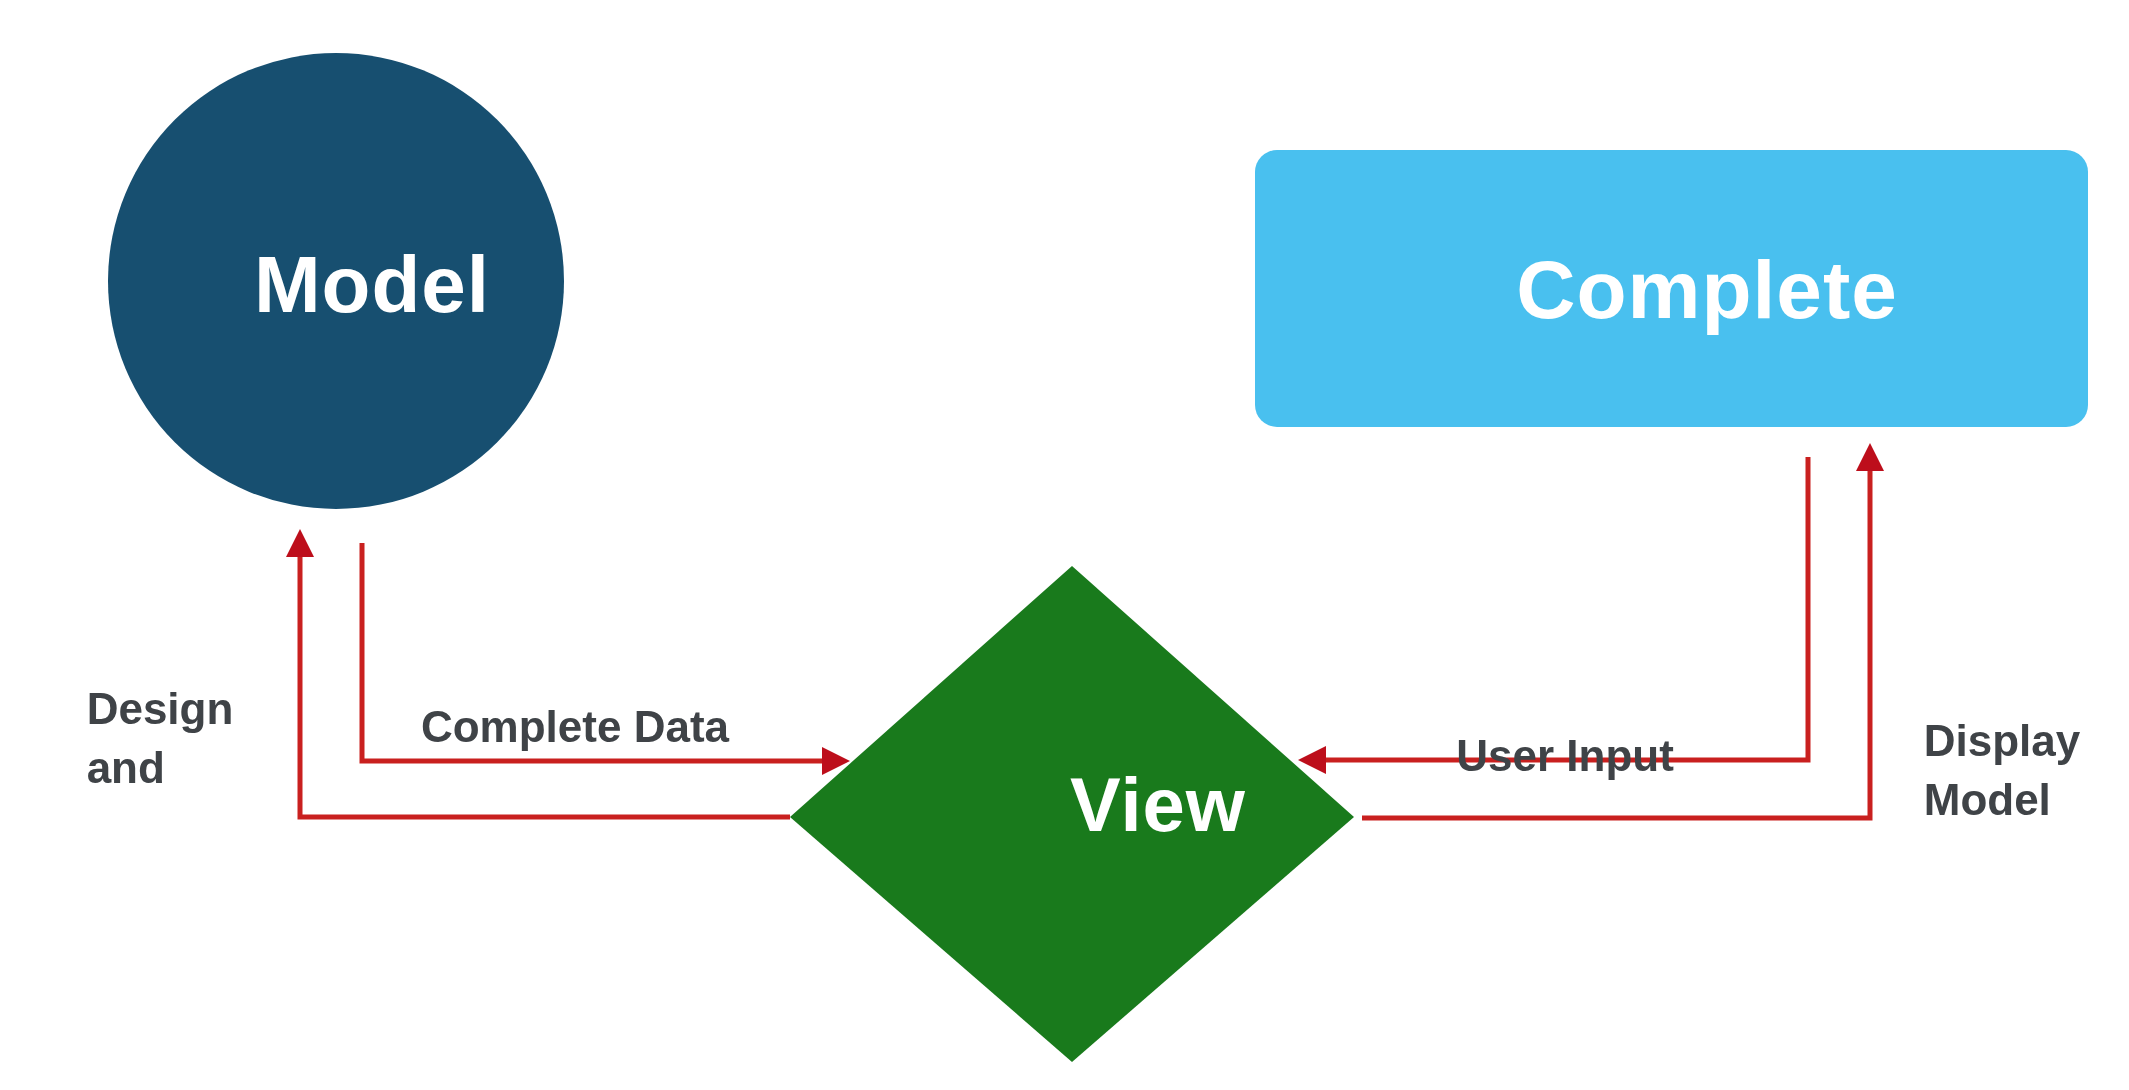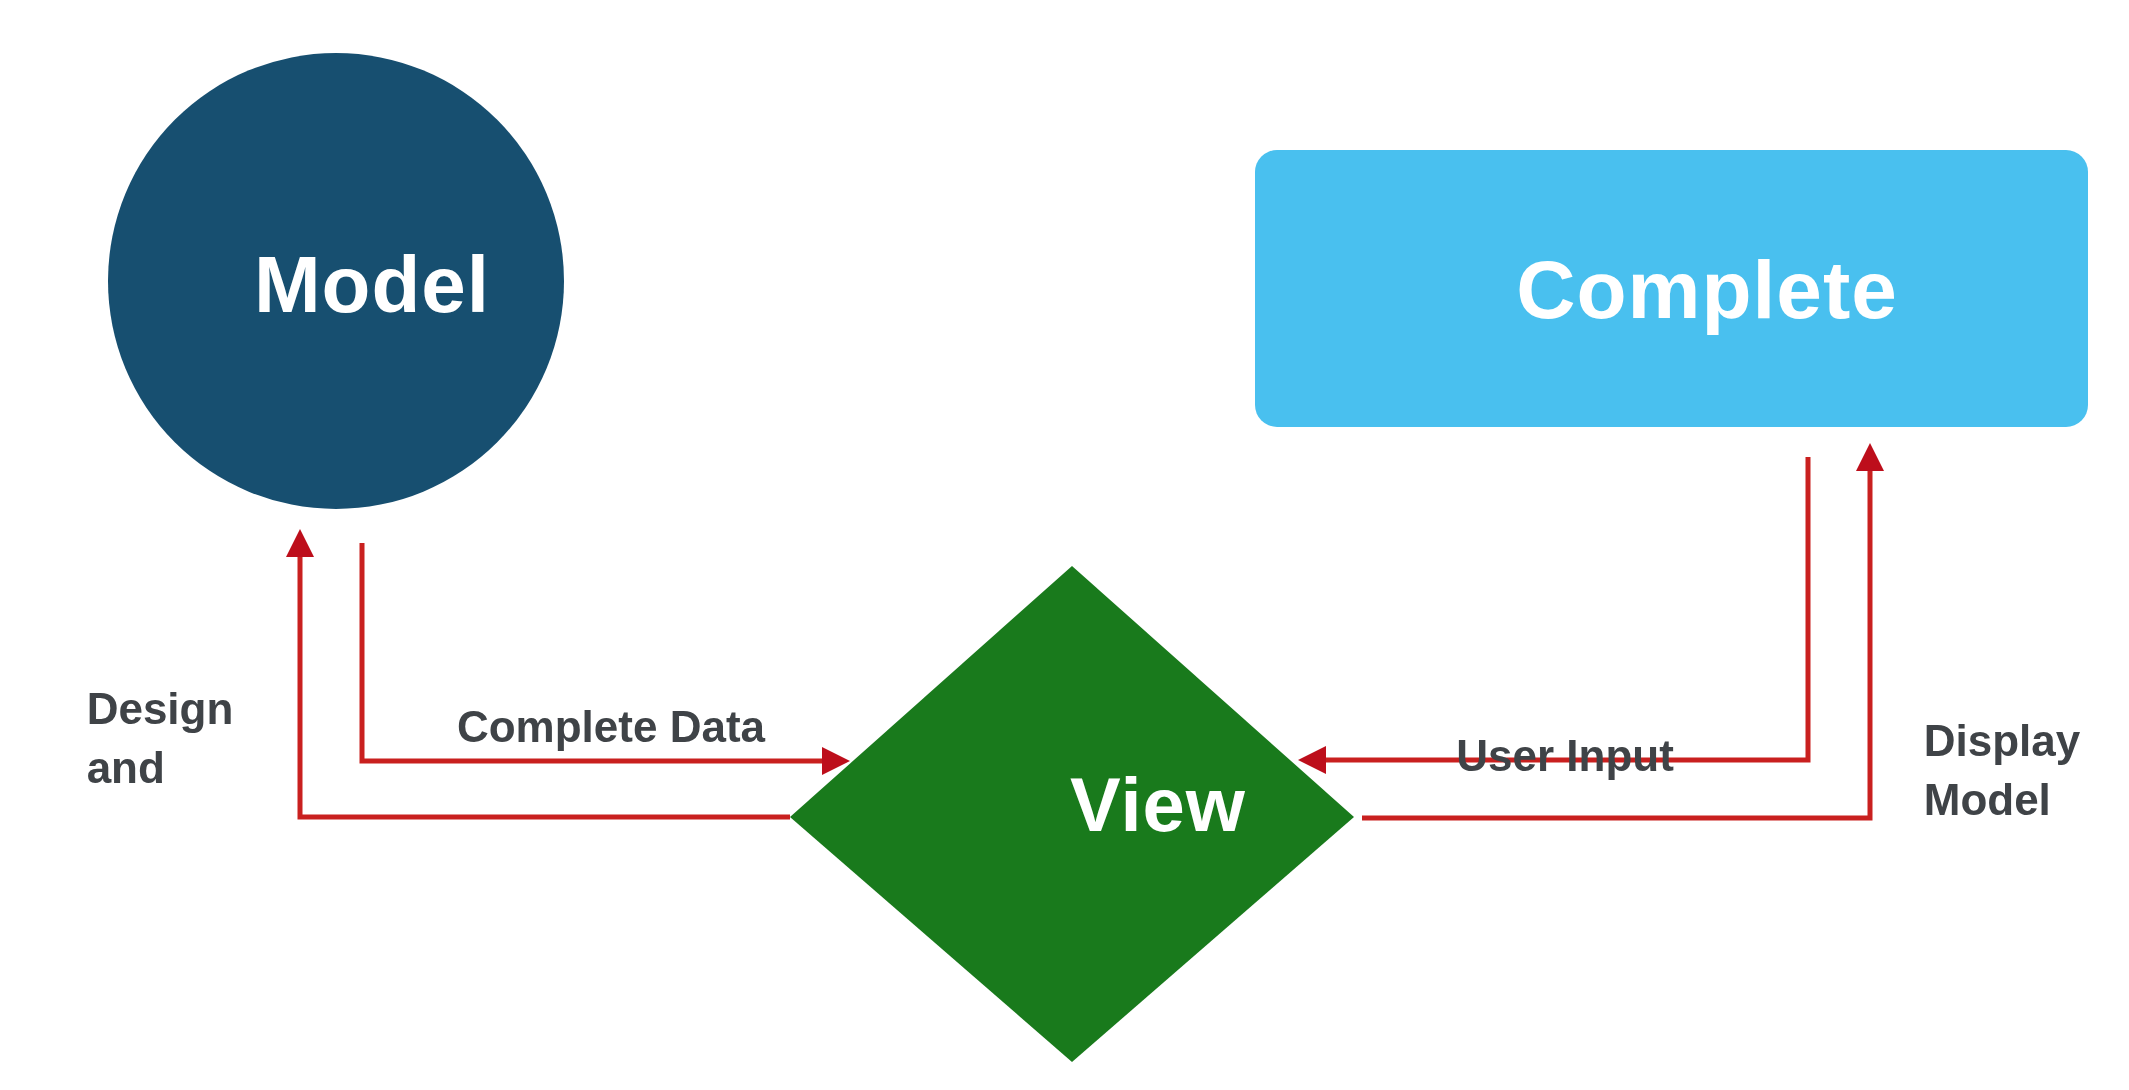--- a/index.html
+++ b/index.html
@@ -86,21 +86,21 @@
 
   <div class="node-label template" style="left:1671px; top:290px;">Complete</div>
 
   <div class="node-label view" style="left:1122px; top:804px;">View</div>
 
   <div class="edge-label" style="left:160px; top:738px;">
     <span>Design</span><br>
     <span>and</span><br>
   </div>
 
-  <div class="edge-label" style="left:575px; top:726px;margin-left:36px;">Complete Data</div>
+  <div class="edge-label" style="left:575px; top:726px;">Complete Data</div>
 
   <div class="edge-label" style="left:1565px; top:755px;">User Input</div>
 
   <div class="edge-label" style="left:2002px; top:770px;">
     <span>Display</span><br>
     <span>Model</span>
   </div>
 
 </div>
 

